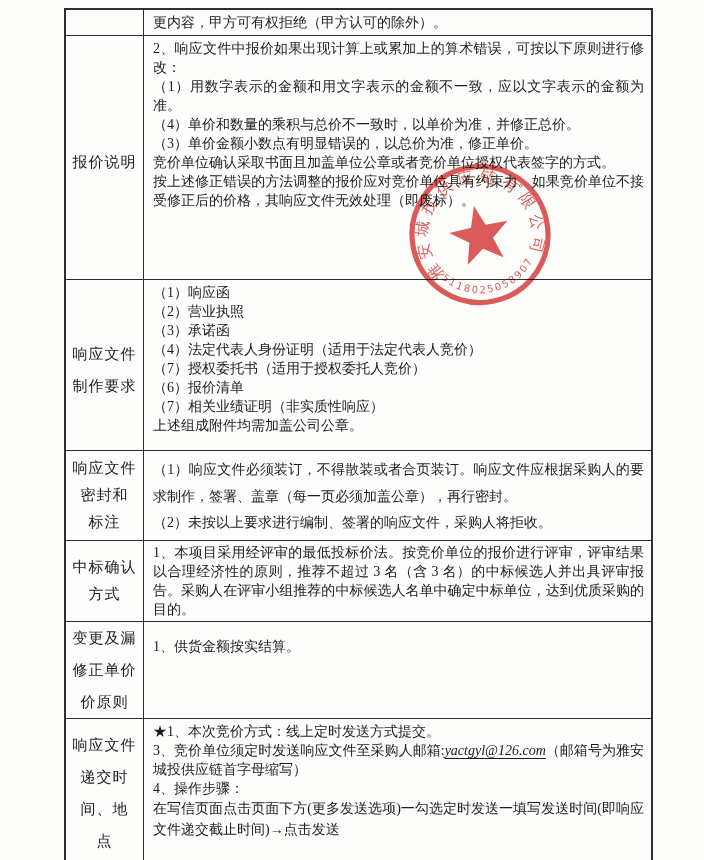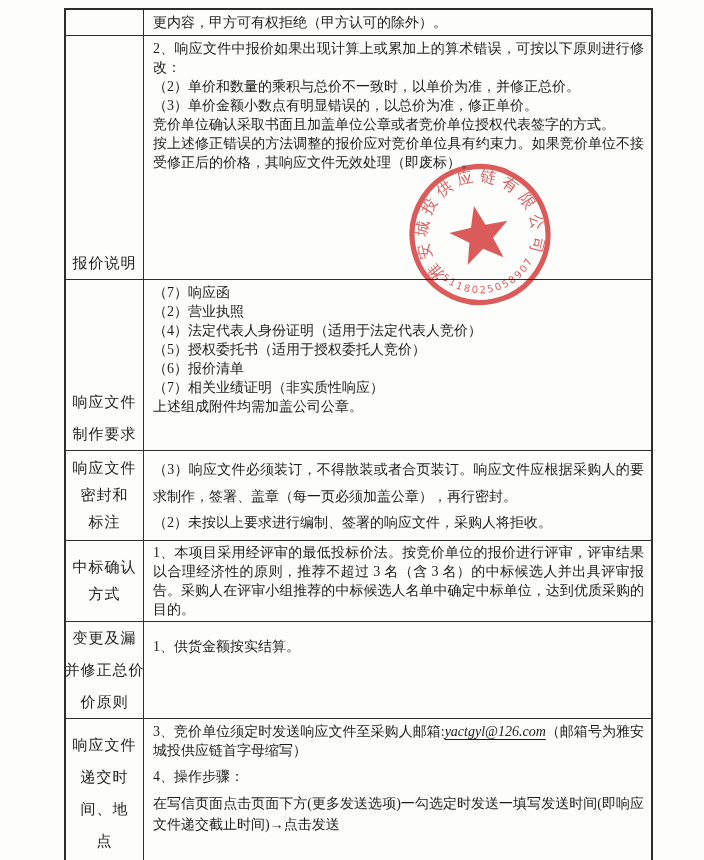--- a/index.html
+++ b/index.html
@@ -24,35 +24,35 @@
   .r3{min-height:90px;}
   .r4{min-height:75px;}
   .r5{min-height:90px;}
   .r6{min-height:149px;}
   .label{
     flex:0 0 78px;width:78px;box-sizing:border-box;
     border-right:1.6px solid #2e2e2e;
     display:flex;flex-direction:column;align-items:center;
     font-size:15px;letter-spacing:1px;text-align:center;
   }
-  .label.top{justify-content:flex-end;padding-top:9px;}
+  .label.top{justify-content:center;padding-top:9px;}
   .label.center{justify-content:center;}
   .label div{line-height:32px;white-space:nowrap;}
   .label.lh27 div{line-height:27px;}
   .content{
     flex:1;box-sizing:border-box;
     padding:3px 7px 2px 9px;
     font-size:14px;line-height:19px;
     text-align:justify;
   }
   .content p{margin:0;}
   .c3{line-height:26.5px;padding-top:6px;}
   .c4{padding-top:2px;}
   .c5{padding-top:15px;}
-  .c6 p.mt{margin-top:7px;}
+  .c6 p.mt{}
   .c6 p.steps-body{line-height:21px;}
   .email{text-decoration:underline;text-underline-offset:3px;font-style:italic;}
   
   .stamp{
     position:absolute;left:401px;top:159px;width:158px;height:151px;
     transform:rotate(-12deg);
     mix-blend-mode:multiply;opacity:.88;
     pointer-events:none;z-index:5;
   }
   .stamp svg{width:100%;height:100%;}
@@ -70,84 +70,87 @@
         <p>更内容，甲方可有权拒绝（甲方认可的除外）。</p>
       </div>
     </div>
 
     <div class="row r1">
       <div class="label top">
         <div>报价说明</div>
       </div>
       <div class="content">
         <p>2、响应文件中报价如果出现计算上或累加上的算术错误，可按以下原则进行修改：</p>
-        <p>（2）单价和数量的乘积与总价不一致时，以单价为准，并修正总价。</p>
+        <p>（1）用数字表示的金额和用文字表示的金额不一致，应以文字表示的金额为准。</p>
+        <p>（4）单价和数量的乘积与总价不一致时，以单价为准，并修正总价。</p>
         <p>（3）单价金额小数点有明显错误的，以总价为准，修正单价。</p>
         <p>竞价单位确认采取书面且加盖单位公章或者竞价单位授权代表签字的方式。</p>
         <p>按上述修正错误的方法调整的报价应对竞价单位具有约束力。如果竞价单位不接受修正后的价格，其响应文件无效处理（即废标）。</p>
       </div>
     </div>
 
     <div class="row r2">
       <div class="label top">
         <div>响应文件</div>
         <div>制作要求</div>
       </div>
       <div class="content">
-        <p>（7）响应函</p>
+        <p>（1）响应函</p>
         <p>（2）营业执照</p>
+        <p>（3）承诺函</p>
         <p>（4）法定代表人身份证明（适用于法定代表人竞价）</p>
-        <p>（5）授权委托书（适用于授权委托人竞价）</p>
+        <p>（7）授权委托书（适用于授权委托人竞价）</p>
         <p>（6）报价清单</p>
         <p>（7）相关业绩证明（非实质性响应）</p>
         <p>上述组成附件均需加盖公司公章。</p>
       </div>
     </div>
 
     <div class="row r3">
       <div class="label center lh27">
         <div>响应文件</div>
         <div>密封和</div>
         <div>标注</div>
       </div>
       <div class="content c3">
-        <p>（3）响应文件必须装订，不得散装或者合页装订。响应文件应根据采购人的要求制作，签署、盖章（每一页必须加盖公章），再行密封。</p>
+        <p>（1）响应文件必须装订，不得散装或者合页装订。响应文件应根据采购人的要求制作，签署、盖章（每一页必须加盖公章），再行密封。</p>
         <p>（2）未按以上要求进行编制、签署的响应文件，采购人将拒收。</p>
       </div>
     </div>
 
     <div class="row r4">
       <div class="label center lh27">
         <div>中标确认</div>
         <div>方式</div>
       </div>
       <div class="content c4">
         <p>1、本项目采用经评审的最低投标价法。按竞价单位的报价进行评审，评审结果以合理经济性的原则，推荐不超过 3 名（含 3 名）的中标候选人并出具评审报告。采购人在评审小组推荐的中标候选人名单中确定中标单位，达到优质采购的目的。</p>
       </div>
     </div>
 
     <div class="row r5">
       <div class="label center">
         <div>变更及漏</div>
-        <div>并修正总价</div>
+        <div>修正单价</div>
         <div>价原则</div>
       </div>
       <div class="content c5">
         <p>1、供货金额按实结算。</p>
       </div>
     </div>
 
     <div class="row r6">
       <div class="label center">
         <div>响应文件</div>
         <div>递交时</div>
         <div>间、地</div>
         <div>点</div>
       </div>
       <div class="content c6">
+        <p>★1、本次竞价方式：线上定时发送方式提交。</p>
         <p><span>3、竞价单位须定时发送响应文件至采购人邮箱:</span><span class="email">yactgyl@126.com</span><span>（邮箱号为雅安城投供应链首字母缩写）</span></p>
         <p class="mt">4、操作步骤：</p>
         <p class="mt steps-body">在写信页面点击页面下方(更多发送选项)一勾选定时发送一填写发送时间(即响应文件递交截止时间)→点击发送</p>
       </div>
     </div>
 
   </div>
 
   <div class="stamp">
     <svg viewBox="0 0 160 160" xmlns="http://www.w3.org/2000/svg">

